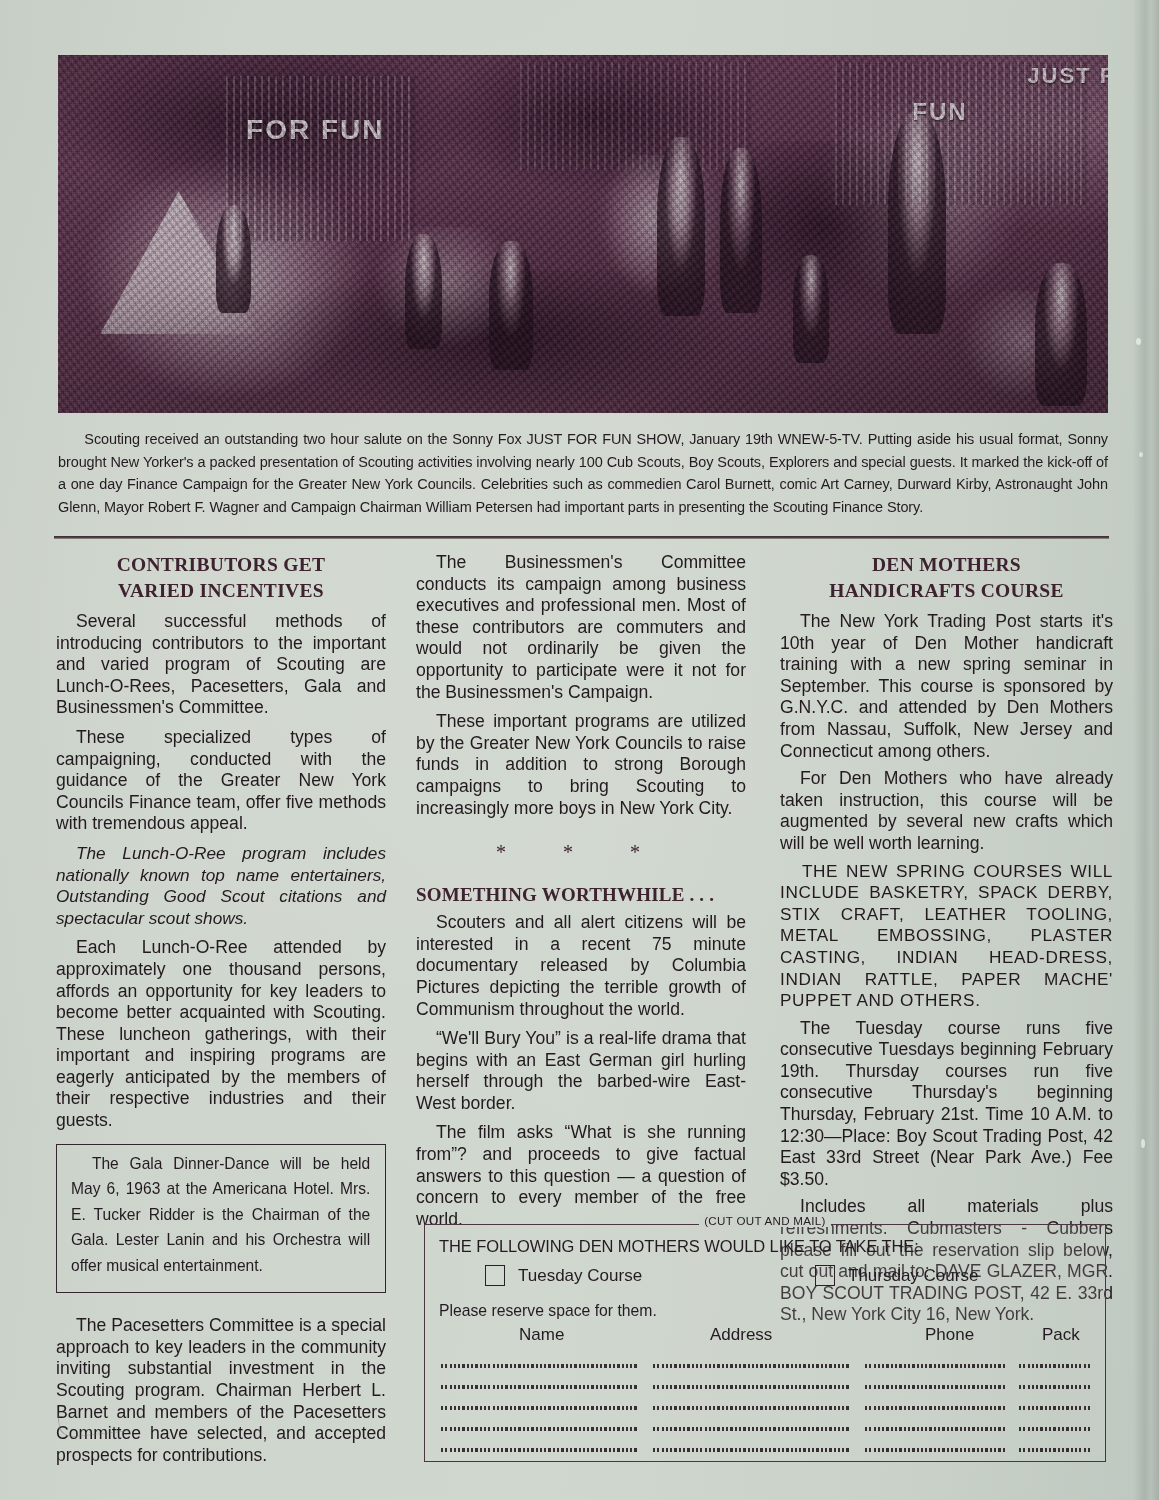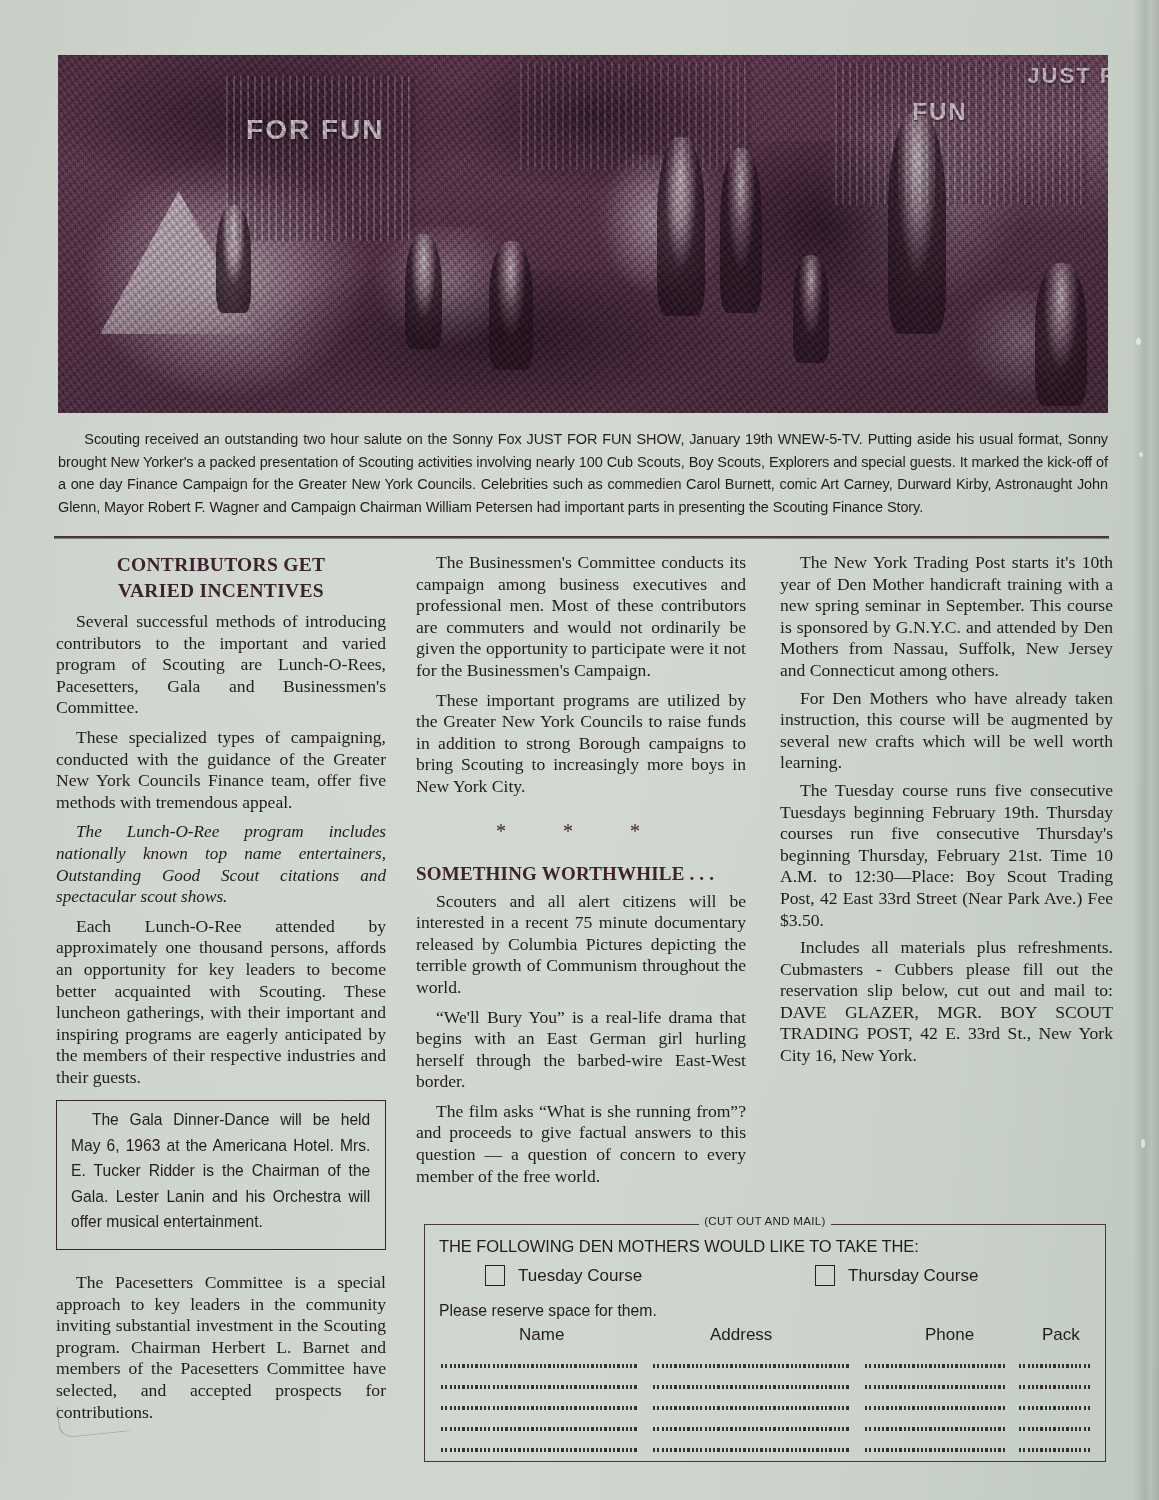--- a/index.html
+++ b/index.html
@@ -159,21 +159,21 @@
     margin-bottom: 7px;
   }
   .head-left {
     text-align: left;
     font-size: 19px;
     letter-spacing: 0.2px;
     margin-bottom: 4px;
   }
   p.body {
     margin: 0 0 8px 0;
-    font-family: Liberation Serif, serif;
+    font-family: Liberation Sans, sans-serif;
     font-size: 17.6px;
     line-height: 21.6px;
     color: #231a20;
     text-align: justify;
     text-indent: 20px;
     hyphens: none;
   }
   p.body.ital {
     font-style: italic;
     font-size: 17.2px;
@@ -413,22 +413,27 @@
 
       <div class="stars">*   *   *</div>
 
       <div class="head head-left">SOMETHING WORTHWHILE . . .</div>
       <p class="body">Scouters and all alert citizens will be interested in a recent 75 minute documentary released by Columbia Pictures depicting the terrible growth of Communism throughout the world.</p>
       <p class="body">“We'll Bury You” is a real-life drama that begins with an East German girl hurling herself through the barbed-wire East-West border.</p>
       <p class="body">The film asks “What is she running from”? and proceeds to give factual answers to this question — a question of concern to every member of the free world.</p>
     </div>
 
     <div class="col col-3">
+      <div class="head">
+        <div>DEN MOTHERS</div>
+        <div>HANDICRAFTS COURSE</div>
+      </div>
       <p class="body tight">The New York Trading Post starts it's 10th year of Den Mother handicraft training with a new spring seminar in September. This course is sponsored by G.N.Y.C. and attended by Den Mothers from Nassau, Suffolk, New Jersey and Connecticut among others.</p>
       <p class="body tight">For Den Mothers who have already taken instruction, this course will be augmented by several new crafts which will be well worth learning.</p>
+      <p class="body caps tight">THE NEW SPRING COURSES WILL INCLUDE BASKETRY, SPACK DERBY, STIX CRAFT, LEATHER TOOLING, METAL EMBOSSING, PLASTER CASTING, INDIAN HEAD-DRESS, INDIAN RATTLE, PAPER MACHE' PUPPET AND OTHERS.</p>
       <p class="body tight">The Tuesday course runs five consecutive Tuesdays beginning February 19th. Thursday courses run five consecutive Thursday's beginning Thursday, February 21st.  Time 10 A.M. to 12:30—Place: Boy Scout Trading Post, 42 East 33rd Street (Near Park Ave.) Fee $3.50.</p>
       <p class="body tight">Includes all materials plus refreshments. Cubmasters - Cubbers please fill out the reservation slip below, cut out and mail to: DAVE GLAZER, MGR. BOY SCOUT TRADING POST, 42 E. 33rd St., New York City 16, New York.</p>
     </div>
   </div>
 
   <div class="coupon">
     <div class="coupon-inner">
       <div class="cut-label">
         <span>(CUT OUT AND MAIL)</span>
       </div>

